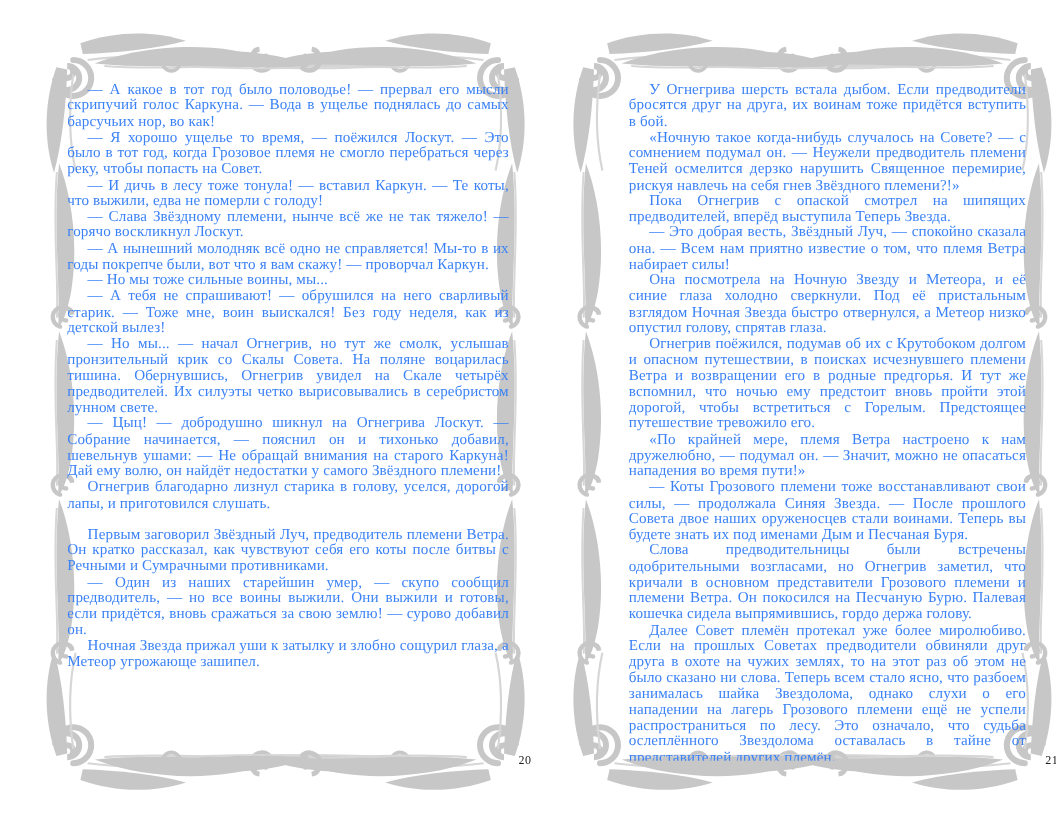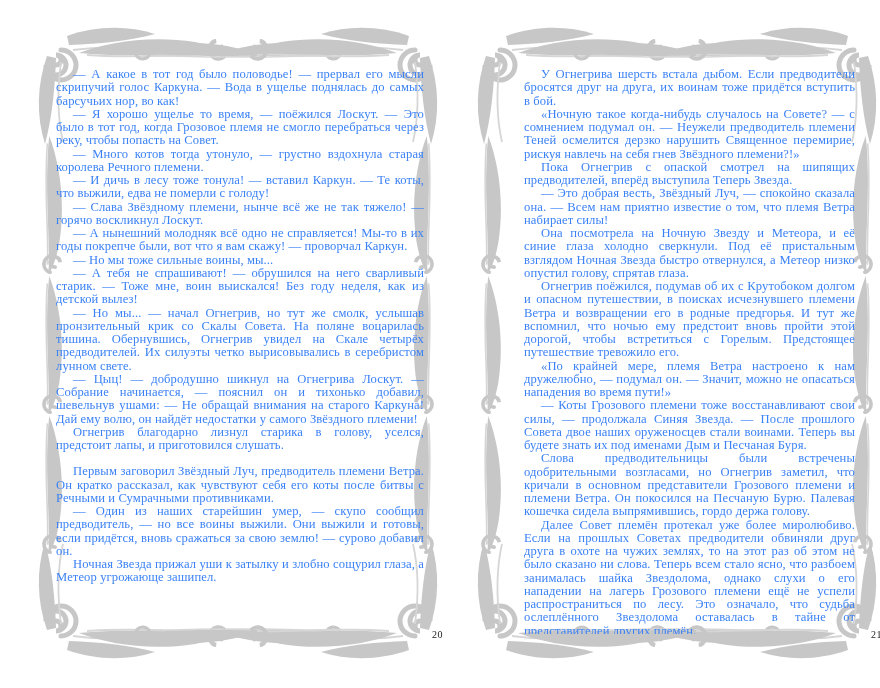--- a/index.html
+++ b/index.html
@@ -122,29 +122,28 @@
 <div class="spread">
 
   <div class="page left">
     <svg class="frame" viewBox="0 0 410 652">
       <use href="#pageframe"></use>
     </svg>
     <div class="text">
       <div class="section">
           <p class="para">— А какое в тот год было половодье! — прервал его мысли скрипучий голос Каркуна. — Вода в ущелье поднялась до самых барсучьих нор, во как!</p>
           <p class="para">— Я хорошо ущелье то время, — поёжился Лоскут. — Это было в тот год, когда Грозовое племя не смогло перебраться через реку, чтобы попасть на Совет.</p>
-          <p class="para">— Много котов тогда утонуло, — грустно вздохнула старая королева Речного племени.</p>
           <p class="para">— И дичь в лесу тоже тонула! — вставил Каркун. — Те коты, что выжили, едва не померли с голоду!</p>
           <p class="para">— Слава Звёздному племени, нынче всё же не так тяжело! — горячо воскликнул Лоскут.</p>
           <p class="para">— А нынешний молодняк всё одно не справляется! Мы-то в их годы покрепче были, вот что я вам скажу! — проворчал Каркун.</p>
           <p class="para">— Но мы тоже сильные воины, мы...</p>
           <p class="para">— А тебя не спрашивают! — обрушился на него сварливый старик. — Тоже мне, воин выискался! Без году неделя, как из детской вылез!</p>
           <p class="para">— Но мы... — начал Огнегрив, но тут же смолк, услышав пронзительный крик со Скалы Совета. На поляне воцарилась тишина. Обернувшись, Огнегрив увидел на Скале четырёх предводителей. Их силуэты четко вырисовывались в серебристом лунном свете.</p>
           <p class="para">— Цыц! — добродушно шикнул на Огнегрива Лоскут. — Собрание начинается, — пояснил он и тихонько добавил, шевельнув ушами: — Не обращай внимания на старого Каркуна! Дай ему волю, он найдёт недостатки у самого Звёздного племени!</p>
-          <p class="para">Огнегрив благодарно лизнул старика в голову, уселся, предстоит лапы, и приготовился слушать.</p>
+          <p class="para">Огнегрив благодарно лизнул старика в голову, уселся, дорогой лапы, и приготовился слушать.</p>
         </div>
       <div class="section">
           <p class="para">Первым заговорил Звёздный Луч, предводитель племени Ветра. Он кратко рассказал, как чувствуют себя его коты после битвы с Речными и Сумрачными противниками.</p>
           <p class="para">— Один из наших старейшин умер, — скупо сообщил предводитель, — но все воины выжили. Они выжили и готовы, если придётся, вновь сражаться за свою землю! — сурово добавил он.</p>
           <p class="para">Ночная Звезда прижал уши к затылку и злобно сощурил глаза, а Метеор угрожающе зашипел.</p>
         </div>
     </div>
     <div class="pagenum">20</div>
   </div>
 

